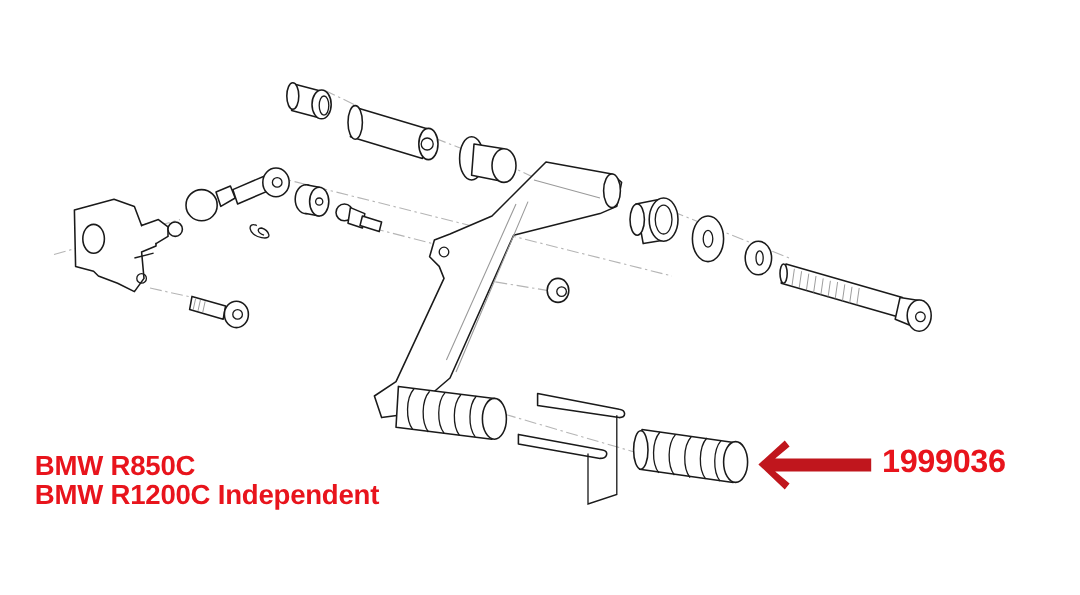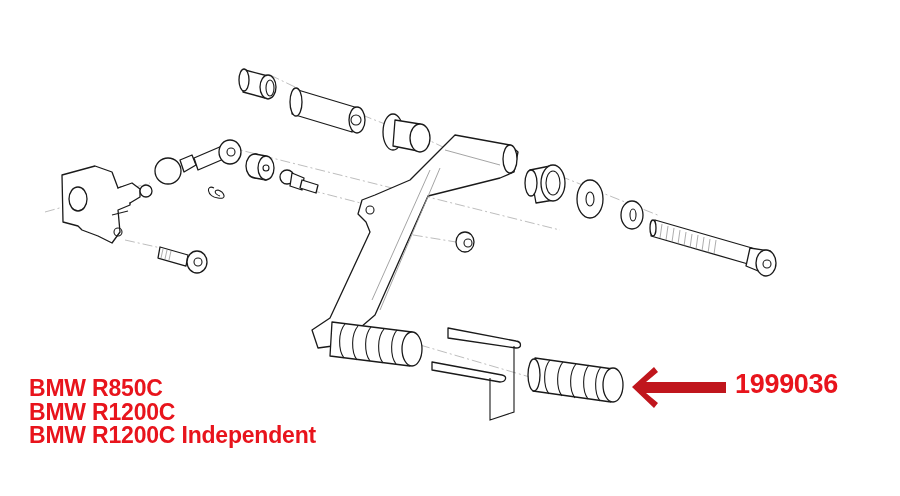--- a/index.html
+++ b/index.html
@@ -152,21 +152,20 @@
   <g>
     <path class="part" d="M535,358 L613,369 L611,402 L533,391 Z"></path>
     <ellipse class="part" cx="534" cy="375" rx="6" ry="16"></ellipse>
     <ellipse class="part" cx="613" cy="385" rx="10" ry="17"></ellipse>
     <path class="inner" d="M550,360 C543,368 543,386 549,394 M563,362 C556,370 556,388 562,396 M576,364 C569,372 569,390 575,398 M589,365 C582,373 582,391 588,399 M601,367 C594,375 594,393 600,401"></path>
   </g>
 </svg>
 
 <ul id="models">
   <li>BMW R850C</li>
-  <li>BMW R1200C</li>
   <li>BMW R1200C Independent</li>
 </ul>
 
 <svg id="callout-arrow" viewBox="0 0 102 46" xmlns="http://www.w3.org/2000/svg">
   <path d="M4,23 L26,3 L30,8 L18,18 L98,18 L98,29 L18,29 L30,39 L26,44 Z" fill="#c0161d"></path>
 </svg>
 
 <div id="part-number">1999036</div>
 
 </body></html>

